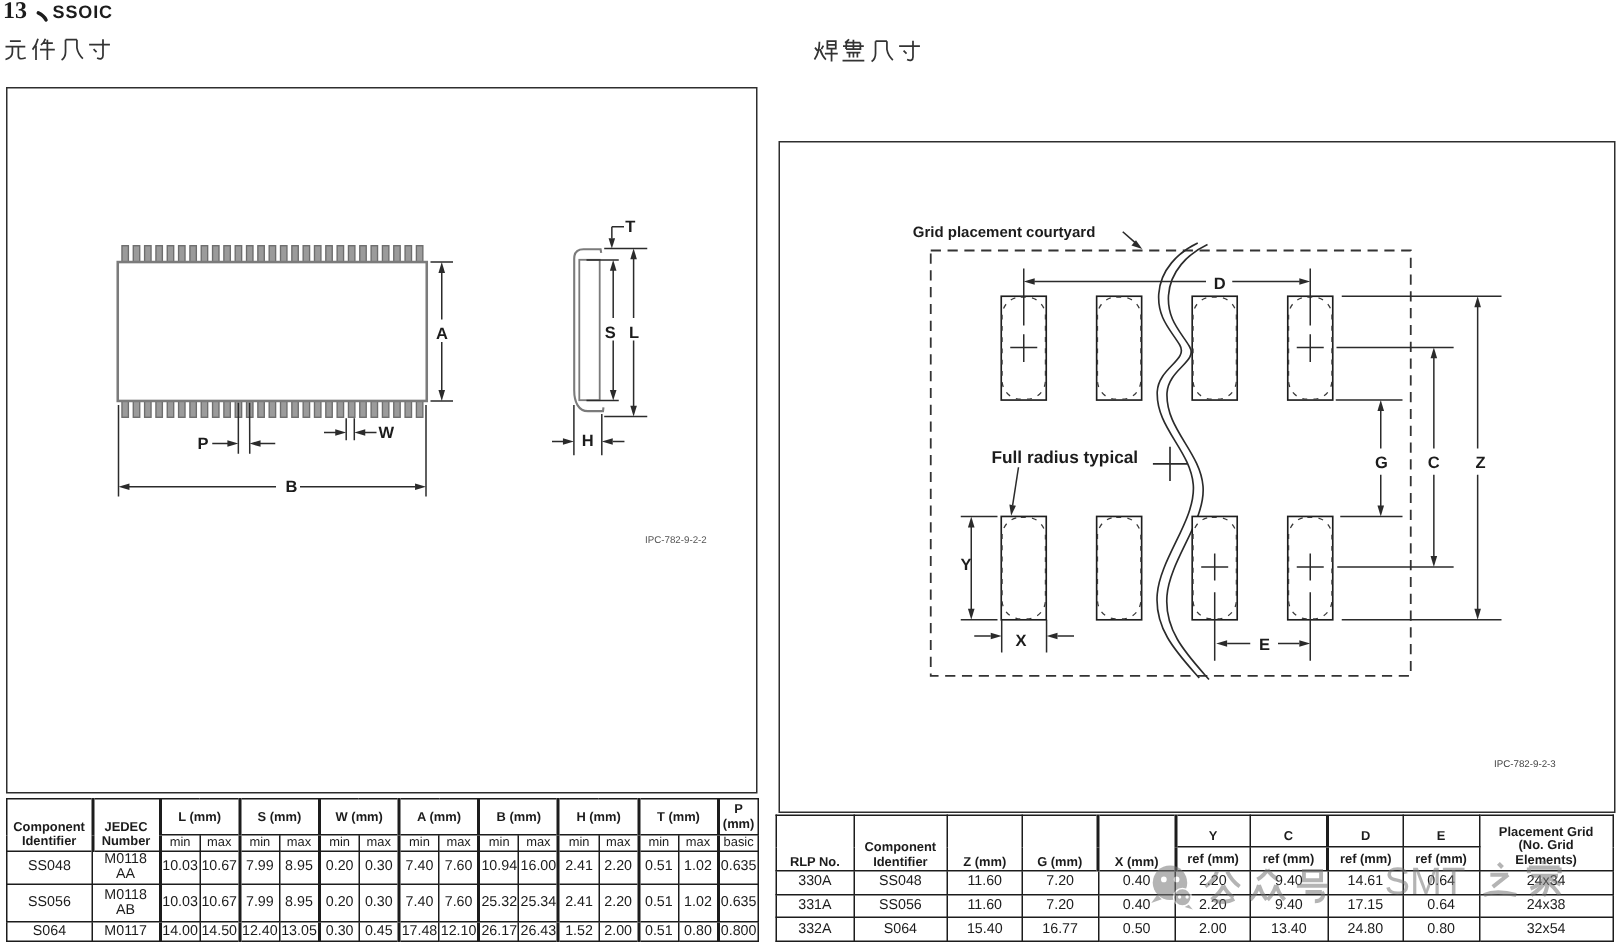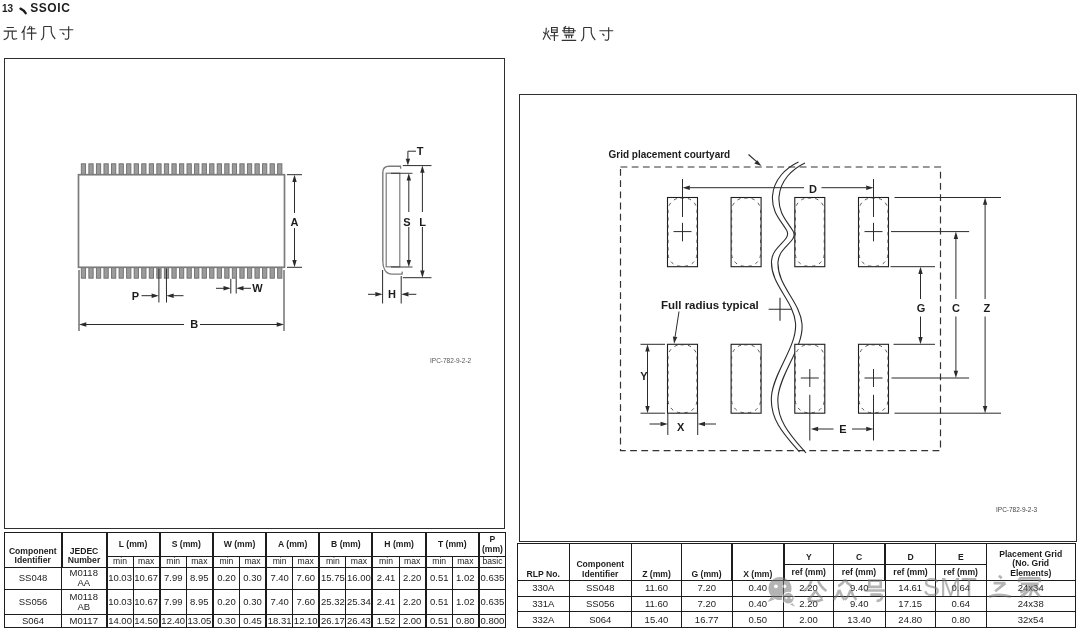--- a/index.html
+++ b/index.html
@@ -47,21 +47,21 @@
 <g id="g-zhi">
         <path d="M48,6 L58,16 M28,34 L72,34 M72,34 L34,64 M12,84 C36,74 62,76 92,84"></path>
       </g>
 <g id="g-jia">
         <path d="M50,4 L50,12 M12,20 L88,20 M12,20 L12,34 M88,20 L88,34 M18,40 L84,40 M54,40 C46,54 32,66 16,72 M58,48 C48,64 34,78 18,88 M58,40 C60,58 58,74 48,90 M58,56 C70,64 80,76 88,88 M62,46 C72,52 82,58 90,62"></path>
       </g>
 </defs>
 </svg>
 
 <div class="abs" style="left:2px;top:0px;height:16px;display:flex;align-items:center;font-weight:bold">
-<span style="font-family:Liberation Sans, sans-serif;font-size:10px">13</span>
+<span style="font-family:Liberation Serif, serif;font-size:16px">13</span>
     <svg width="15" height="14" viewBox="0 0 15 14" style="margin:0 1px">
       <path d="M6.5,7.6 C9,8.8 10.7,10.3 11.7,12.3" stroke="#1c1c1c" stroke-width="2.3" fill="none" stroke-linecap="round"></path>
     </svg>
     <span style="font-size:12px;letter-spacing:.6px">SSOIC</span>
 </div>
 
 <svg class="abs" width="80" height="20" viewBox="0 0 80 20" style="left:1.5px;top:23.5px">
 <use href="#g-yuan" transform="translate(0,0.5) scale(0.165)" stroke="#333" stroke-width="7" fill="none"></use>
 <use href="#g-jian" transform="translate(18.7,0.5) scale(0.165)" stroke="#333" stroke-width="7" fill="none"></use>
 <use href="#g-chi" transform="translate(37.4,0.5) scale(0.165)" stroke="#333" stroke-width="7" fill="none"></use>
@@ -405,21 +405,21 @@
           <td class="d">SS048</td>
           <td class="d">M0118<br>AA</td>
           <td class="d bl2">10.03</td>
           <td class="d">10.67</td>
           <td class="d bl2">7.99</td>
           <td class="d">8.95</td>
           <td class="d bl2">0.20</td>
           <td class="d">0.30</td>
           <td class="d bl2">7.40</td>
           <td class="d">7.60</td>
-          <td class="d bl2">15.75</td>
+          <td class="d bl2">10.94</td>
           <td class="d">16.00</td>
           <td class="d bl2">2.41</td>
           <td class="d">2.20</td>
           <td class="d bl2">0.51</td>
           <td class="d">1.02</td>
           <td class="d bl2">0.635</td>
         </tr>
 <tr style="height:24.5px">
           <td class="d">SS056</td>
           <td class="d">M0118<br>AB</td>
@@ -441,21 +441,21 @@
         </tr>
 <tr style="height:13.5px">
           <td class="d">S064</td>
           <td class="d">M0117</td>
           <td class="d bl2">14.00</td>
           <td class="d">14.50</td>
           <td class="d bl2">12.40</td>
           <td class="d">13.05</td>
           <td class="d bl2">0.30</td>
           <td class="d">0.45</td>
-          <td class="d bl2">18.31</td>
+          <td class="d bl2">17.48</td>
           <td class="d">12.10</td>
           <td class="d bl2">26.17</td>
           <td class="d">26.43</td>
           <td class="d bl2">1.52</td>
           <td class="d">2.00</td>
           <td class="d bl2">0.51</td>
           <td class="d">0.80</td>
           <td class="d bl2">0.800</td>
         </tr>
 </tbody>

